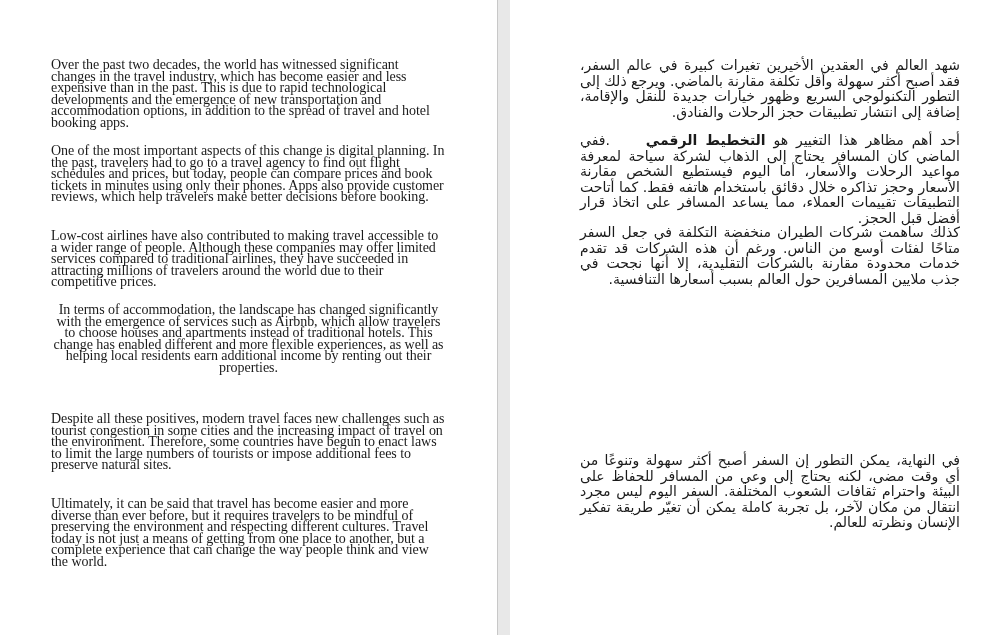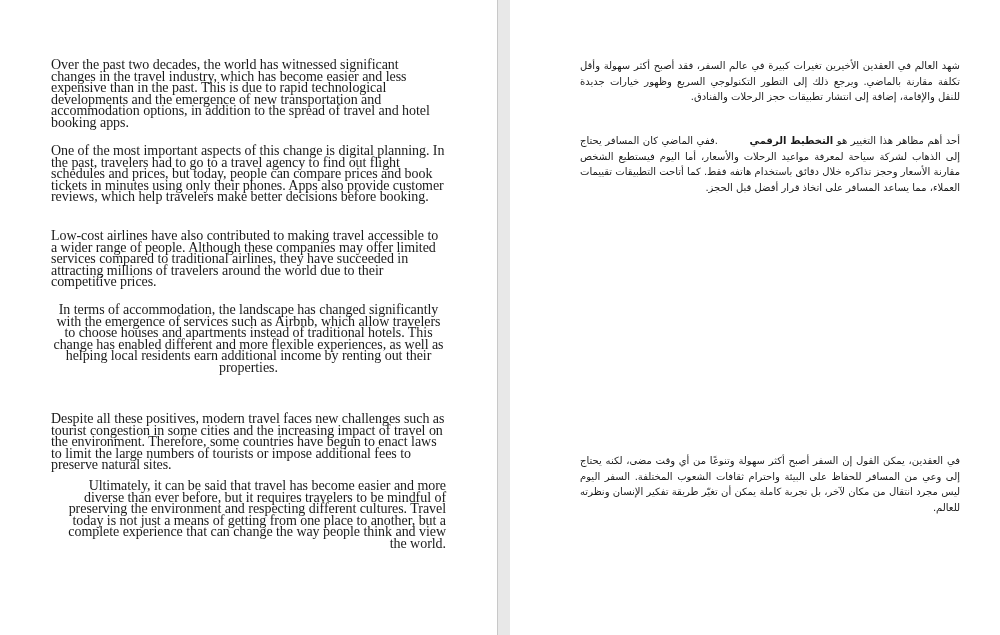--- a/index.html
+++ b/index.html
@@ -55,45 +55,46 @@
   }
   .ar-para {
     position: absolute;
     right: 40px;
     width: 380px;
     margin: 0;
     direction: rtl;
     text-align: justify;
     text-align-last: right;
     font-family: "DejaVu Sans", sans-serif;
-    font-size: 10px;
+    font-size: 14px;
     line-height: 15.6px;
     color: #1a1a1a;
   }
   .ar-para b {
     font-weight: bold;
     margin-left: 28px;
   }
 </style>
 </head>
 <body>
 
 <div class="viewer">
 
   <div class="page-left">
     <p class="en-para" style="top:59px;">Over the past two decades, the world has witnessed significant changes in the travel industry, which has become easier and less expensive than in the past. This is due to rapid technological developments and the emergence of new transportation and accommodation options, in addition to the spread of travel and hotel booking apps.</p>
     <p class="en-para" style="top:145px;">One of the most important aspects of this change is digital planning. In the past, travelers had to go to a travel agency to find out flight schedules and prices, but today, people can compare prices and book tickets in minutes using only their phones. Apps also provide customer reviews, which help travelers make better decisions before booking.</p>
     <p class="en-para" style="top:230px;">Low-cost airlines have also contributed to making travel accessible to a wider range of people. Although these companies may offer limited services compared to traditional airlines, they have succeeded in attracting millions of travelers around the world due to their competitive prices.</p>
     <p class="en-para" style="top:304px;text-align:center;">In terms of accommodation, the landscape has changed significantly with the emergence of services such as Airbnb, which allow travelers to choose houses and apartments instead of traditional hotels. This change has enabled different and more flexible experiences, as well as helping local residents earn additional income by renting out their properties.</p>
     <p class="en-para" style="top:413px;font-family:Liberation Serif, serif;">Despite all these positives, modern travel faces new challenges such as tourist congestion in some cities and the increasing impact of travel on the environment. Therefore, some countries have begun to enact laws to limit the large numbers of tourists or impose additional fees to preserve natural sites.</p>
-    <p class="en-para" style="top:480px;text-align:right;">Ultimately, it can be said that travel has become easier and more diverse than ever before, but it requires travelers to be mindful of preserving the environment and respecting different cultures. Travel today is not just a means of getting from one place to another, but a complete experience that can change the way people think and view the world.</p>
+    <p class="en-para" style="top:498px;">Ultimately, it can be said that travel has become easier and more diverse than ever before, but it requires travelers to be mindful of preserving the environment and respecting different cultures. Travel today is not just a means of getting from one place to another, but a complete experience that can change the way people think and view the world.</p>
   </div>
 
   <div class="divider"></div>
 
   <div class="page-right">
     <p class="ar-para" style="top:58px;">شهد العالم في العقدين الأخيرين تغيرات كبيرة في عالم السفر، فقد أصبح أكثر سهولة وأقل تكلفة مقارنة بالماضي. ويرجع ذلك إلى التطور التكنولوجي السريع وظهور خيارات جديدة للنقل والإقامة، إضافة إلى انتشار تطبيقات حجز الرحلات والفنادق.</p>
     <p class="ar-para" style="top:133px;"><span>أحد أهم مظاهر هذا التغيير هو </span><b>التخطيط الرقمي</b><span> .ففي الماضي كان المسافر يحتاج إلى الذهاب لشركة سياحة لمعرفة مواعيد الرحلات والأسعار، أما اليوم فيستطيع الشخص مقارنة الأسعار وحجز تذاكره خلال دقائق باستخدام هاتفه فقط. كما أتاحت التطبيقات تقييمات العملاء، مما يساعد المسافر على اتخاذ قرار أفضل قبل الحجز.</span></p>
+    <p class="ar-para" style="top:225px;">كذلك ساهمت شركات الطيران منخفضة التكلفة في جعل السفر متاحًا لفئات أوسع من الناس. ورغم أن هذه الشركات قد تقدم خدمات محدودة مقارنة بالشركات التقليدية، إلا أنها نجحت في جذب ملايين المسافرين حول العالم بسبب أسعارها التنافسية.</p>
     <p class="ar-para" style="top:377px;"><br></p>
-    <p class="ar-para" style="top:453px;">في العقدين، يمكن القول إن السفر أصبح أكثر سهولة وتنوعًا من أي وقت مضى، لكنه يحتاج إلى وعي من المسافر للحفاظ على البيئة واحترام ثقافات الشعوب المختلفة. السفر اليوم ليس مجرد انتقال من مكان لآخر، بل تجربة كاملة يمكن أن تغيّر طريقة تفكير الإنسان ونظرته للعالم.</p>
+    <p class="ar-para" style="top:453px;">في النهاية، يمكن التطور إن السفر أصبح أكثر سهولة وتنوعًا من أي وقت مضى، لكنه يحتاج إلى وعي من المسافر للحفاظ على البيئة واحترام ثقافات الشعوب المختلفة. السفر اليوم ليس مجرد انتقال من مكان لآخر، بل تجربة كاملة يمكن أن تغيّر طريقة تفكير الإنسان ونظرته للعالم.</p>
   </div>
 
 </div>
 
 </body></html>

